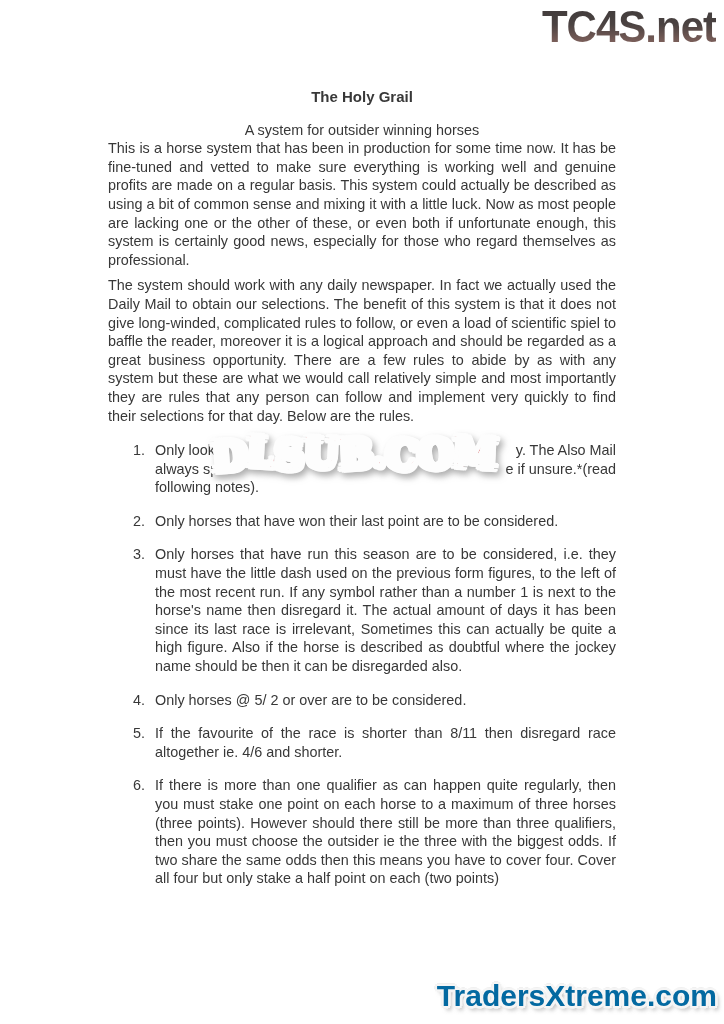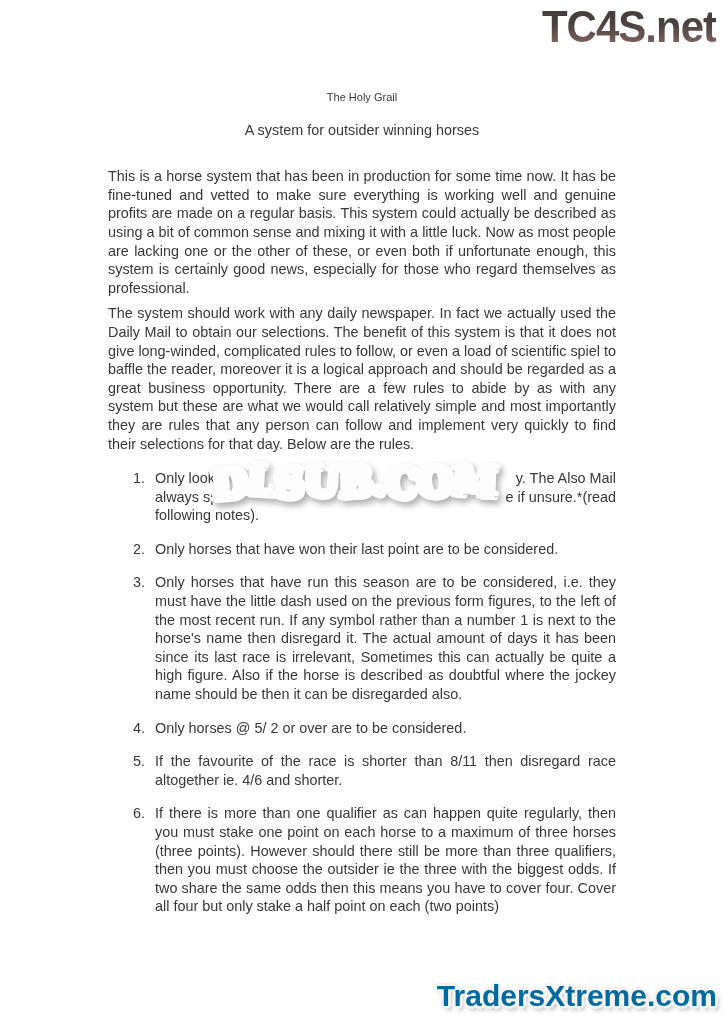--- a/index.html
+++ b/index.html
@@ -27,23 +27,23 @@
       -webkit-background-clip: text; background-clip: text;
       color: transparent;
     }
   }
 
   
   .content {
     position: absolute; left: 108px; top: 0; width: 508px;
     font-size: 14.4px; line-height: 18.6px;
   }
-  .doc-title { padding-top: 88px; font-weight: normal; font-size: 11px; text-align: center; }
+  .doc-title { padding-top: 88px; font-weight: bold; font-size: 15px; text-align: center; }
   .doc-subtitle { margin-top: 14px; text-align: center; }
-  .para { margin-top: 28px; text-align: justify; }
+  .para { margin-top: 0; text-align: justify; }
   .para.second { margin-top: 7px; }
   .rules-heading { margin-top: 7px; font-weight: bold; }
 
   .rule { display: flex; margin-top: 15px; }
   .rule.first { margin-top: 16px; position: relative; }
   .rule-num { flex: none; width: 22px; margin-left: 25px; }
   .rule-body { flex: 1 1 auto; text-align: justify; }
   .frag-line { display: flex; justify-content: space-between; white-space: nowrap; }
 
   

